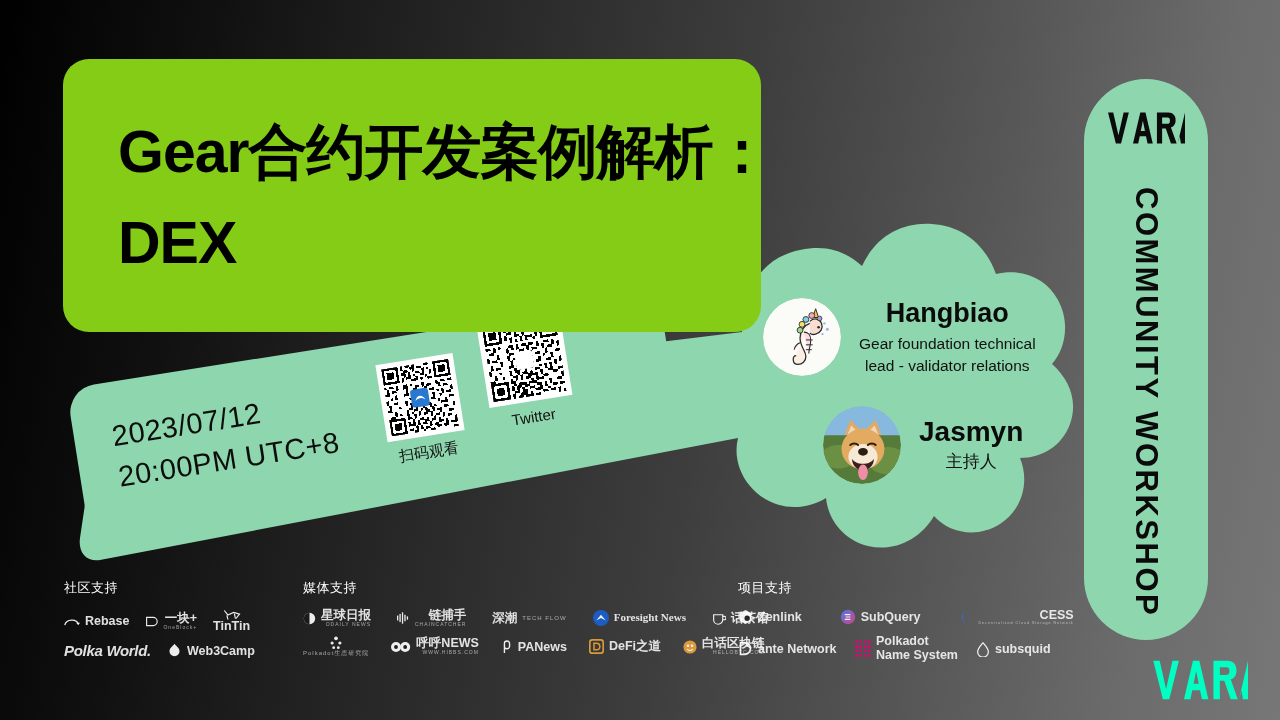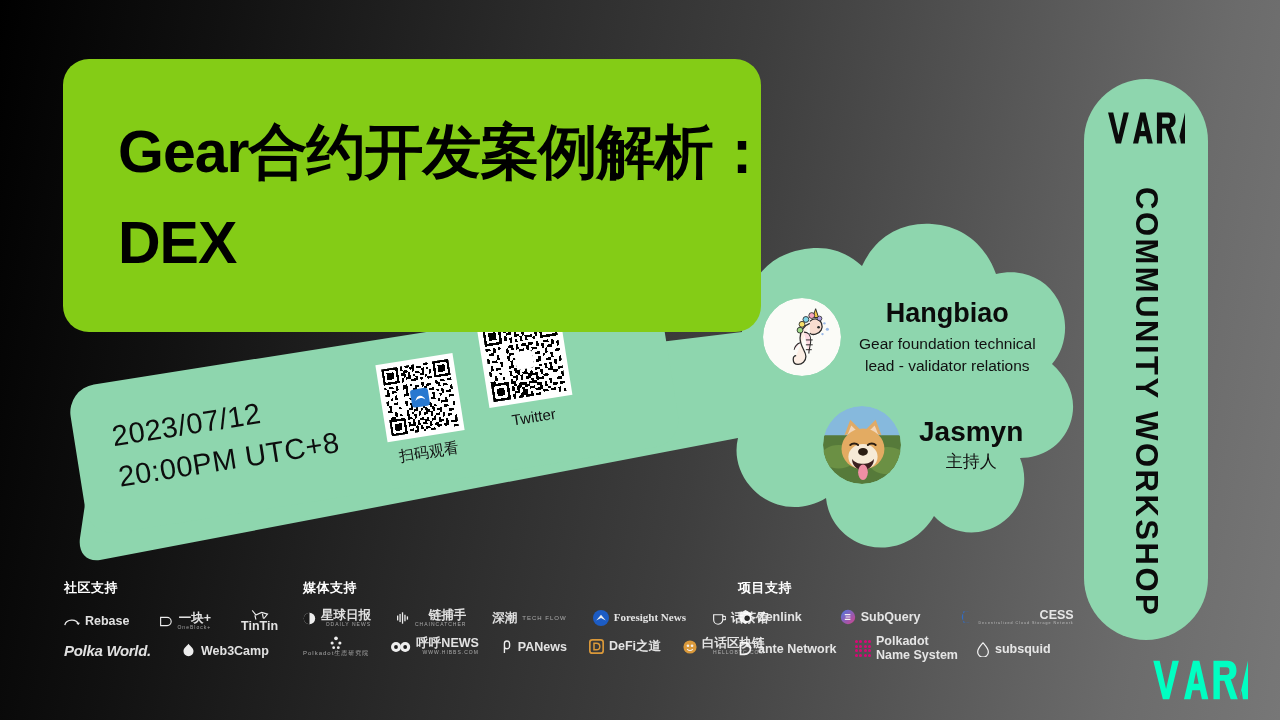--- a/index.html
+++ b/index.html
@@ -105,22 +105,22 @@
     position:absolute; left:0; bottom:0; width:1280px; height:145px;
     z-index:7; color:#fff;
     display:flex; align-items:flex-start;
     padding-top:12px;
   }
   .sp-col{ position:absolute; }
   #sp-community{ left:64px; top:4px; }
   #sp-media{ left:303px; top:4px; }
   #sp-project{ left:738px; top:4px; }
 
-  .sp-heading{ font-size:13px; font-weight:bold; color:#fff; margin-bottom:12px; letter-spacing:.5px; }
-  .sp-row{ display:flex; align-items:center; gap:30px; margin-bottom:9px; }
+  .sp-heading{ font-size:13px; font-weight:normal; color:#fff; margin-bottom:12px; letter-spacing:.5px; }
+  .sp-row{ display:flex; align-items:center; gap:16px; margin-bottom:9px; }
   .sp-logo{
     display:flex; align-items:center; gap:5px;
     font-size:12.5px; font-weight:bold; color:#f2f2f2;
     white-space:nowrap; opacity:.92;
   }
   .sp-logo .sub{ font-size:5px; font-weight:normal; letter-spacing:1px; opacity:.65; display:block; }
   .sp-logo .stack{ display:flex; flex-direction:column; line-height:1.05;align-items:flex-end; }
   .sp-mark{ flex:none; display:inline-block; }
   .sp-logo.italic{ font-style:italic; font-size:15px; letter-spacing:-.3px; }
   .sp-logo.serif{ font-family:"Liberation Serif", serif; font-weight:bold; font-size:11px; }

